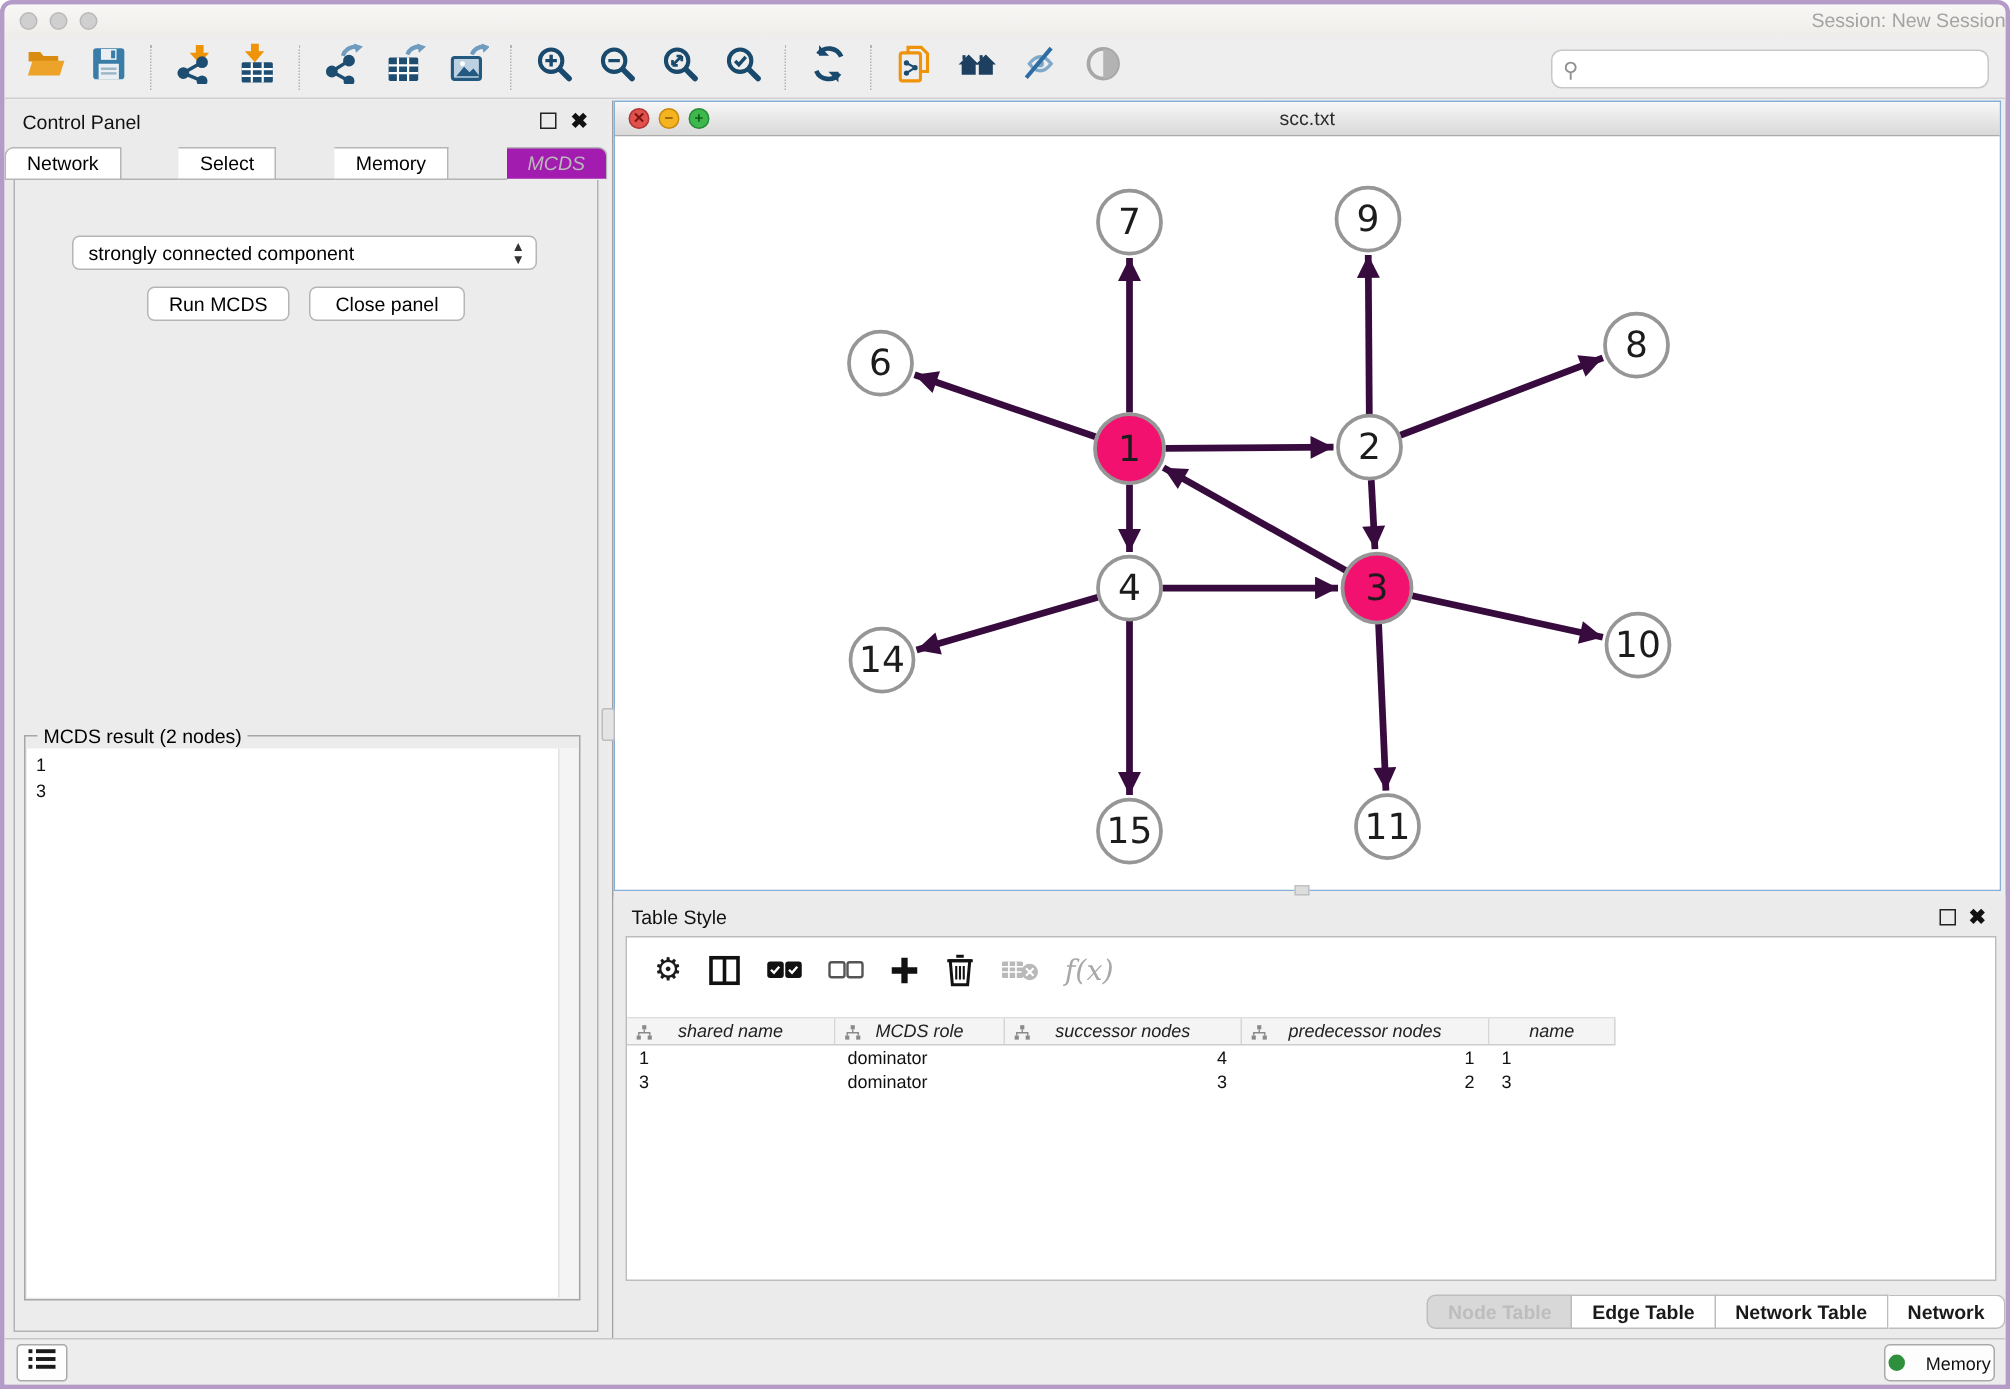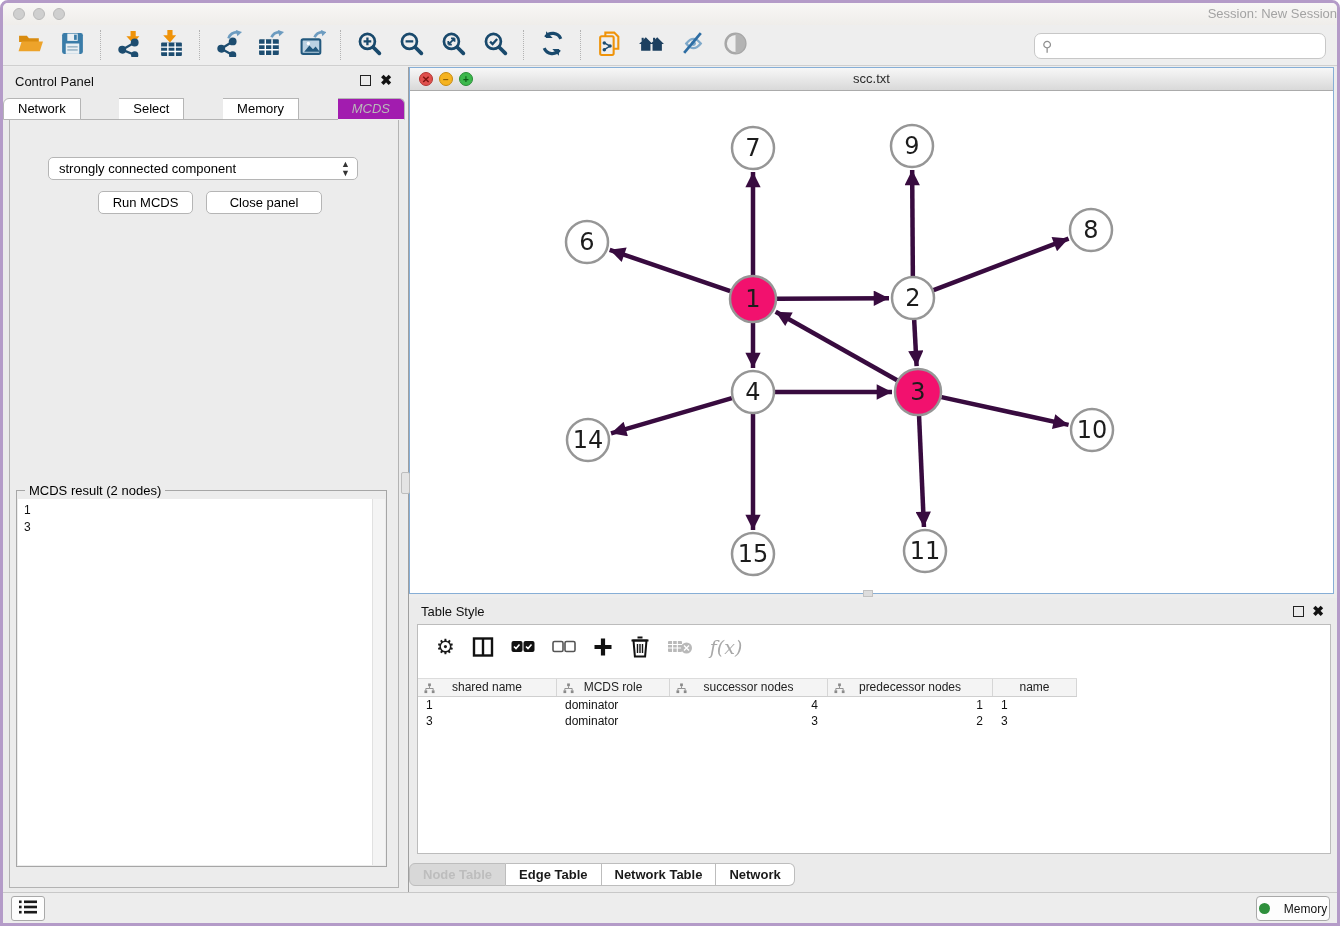--- a/index.html
+++ b/index.html
@@ -44,21 +44,21 @@
             border:1px solid #b3b3b3; }
   .opt-label { position:absolute; top:19px; width:100%; text-align:center; font-size:13px; color:#000; }
   .criterion { position:absolute; top:37px; left:38px; width:310px; height:23px; background:#fff;
                border:1px solid #b5b5b5; border-radius:5px; font-size:13px; line-height:21px;
                padding-left:10px; color:#000; }
   .criterion .stepper { position:absolute; right:7px; top:2px; font-size:9px; line-height:9px;
                         color:#333; text-align:center; }
   .cp-btn { position:absolute; top:71px; height:23px; background:#fff; border:1px solid #b5b5b5;
             border-radius:5px; font-size:13px; line-height:21px; text-align:center; color:#000; }
   .btn-run { left:88px; width:95px; }
-  .btn-close { left:196px; width:116px; }
+  .btn-close { left:196px; width:104px; }
   .result-box { position:absolute; left:6px; right:11px; top:370px; height:377px; border:1px solid #a6a6a6; }
   .result-legend { position:absolute; top:-8px; left:8px; background:#ececec; padding:0 4px;
                    font-size:13px; color:#000; }
   .result-area { position:absolute; inset:1px; top:8px; background:#fff; font-size:12px; color:#111;
                  padding:3px 6px; white-space:pre; line-height:17px; }
   .result-scroll { position:absolute; top:8px; right:1px; bottom:1px; width:13px; background:#f4f4f4;
                    border-left:1px solid #e1e1e1; }
 
   
   .v-divider { position:absolute; left:402px; top:0; bottom:0; width:4px; background:#ececec;
@@ -87,25 +87,25 @@
   .tp-box { position:absolute; left:8px; right:6px; top:26px; height:230px; background:#fff;
             border:1px solid #bcbcbc; }
   .tp-toolbar { position:absolute; top:0; left:0; right:0; height:43px; display:flex; align-items:center;
                 padding-left:18px; }
   .tp-tbtn { margin-right:17px; display:flex; align-items:center; justify-content:center; height:30px; }
   .gear-glyph { font-size:21px; color:#1a1a1a; line-height:22px; }
   .fx-glyph { font-family:"DejaVu Serif", serif; font-style:italic; font-size:19px; color:#a8a8a8; }
   .tbl-header { position:absolute; top:53px; left:0; height:19px; display:flex;
                 border-top:1px solid #dcdcdc; border-bottom:1px solid #cfcfcf; background:#f4f4f4; }
   .th-cell { position:relative; height:100%; font-size:12px; color:#222; text-align:center;
-             line-height:17px; border-right:1px solid #d6d6d6; background:#f4f4f4; }
+             line-height:17px; border-right:1px solid #d6d6d6; background:#f4f4f4;font-style:italic; }
   .th-cell svg { position:absolute; left:6px; top:3.5px; }
   .tbl-row { position:absolute; left:0; height:16px; display:flex; }
   .td-cell { height:16px; font-size:12px; color:#111; line-height:15px; padding:0 10px 0 8px; }
-  .tp-tabs { position:absolute; bottom:6px; left:0; right:0; height:23px; display:flex; justify-content:flex-start; }
+  .tp-tabs { position:absolute; bottom:6px; left:12px; right:0; height:23px; display:flex; justify-content:flex-end; }
   .tp-tab { background:#fff; border:1px solid #bdbdbd; border-left:none; padding:0 13px; font-size:13px;
             font-weight:bold; line-height:21px; color:#1a1a1a; }
   .tp-tab:first-child { border-left:1px solid #bdbdbd; border-radius:6px 0 0 6px; }
   .tp-tab:last-child { border-radius:0 6px 6px 0; }
   .tp-tab.selected { background:#d8d8d8; color:#bdbdbd; }
   .tp-float { position:absolute; right:33px; top:8px; width:11px; height:11px; border:1.6px solid #222; }
   .tp-close { position:absolute; right:13px; top:5px; font-size:14px; font-weight:bold; color:#111; }
 
   
   .statusbar { position:absolute; bottom:0; left:0; right:0; height:31px; background:#ededed;

